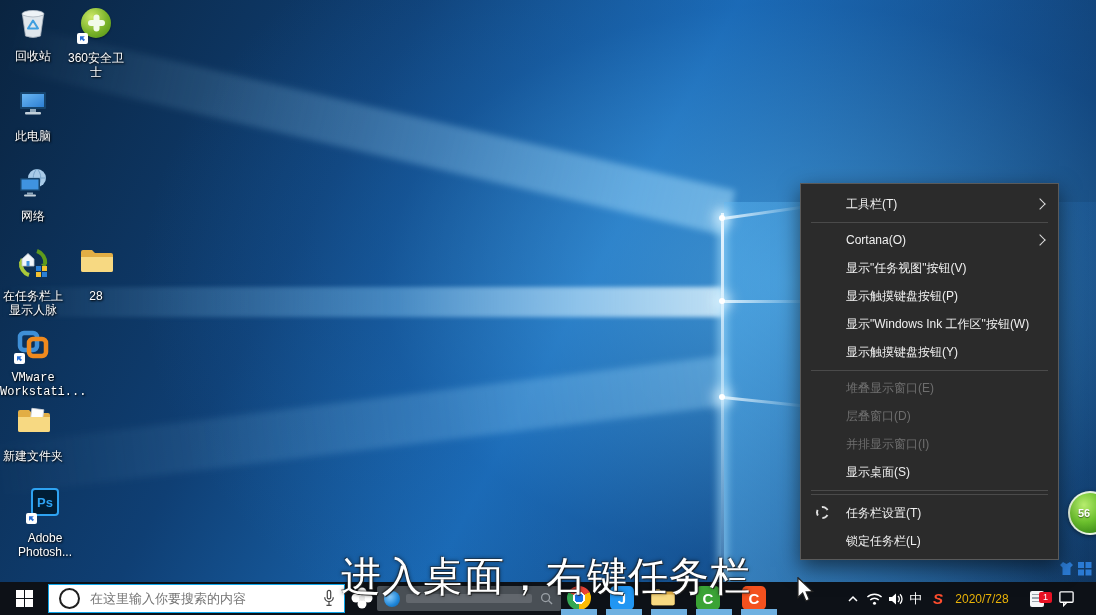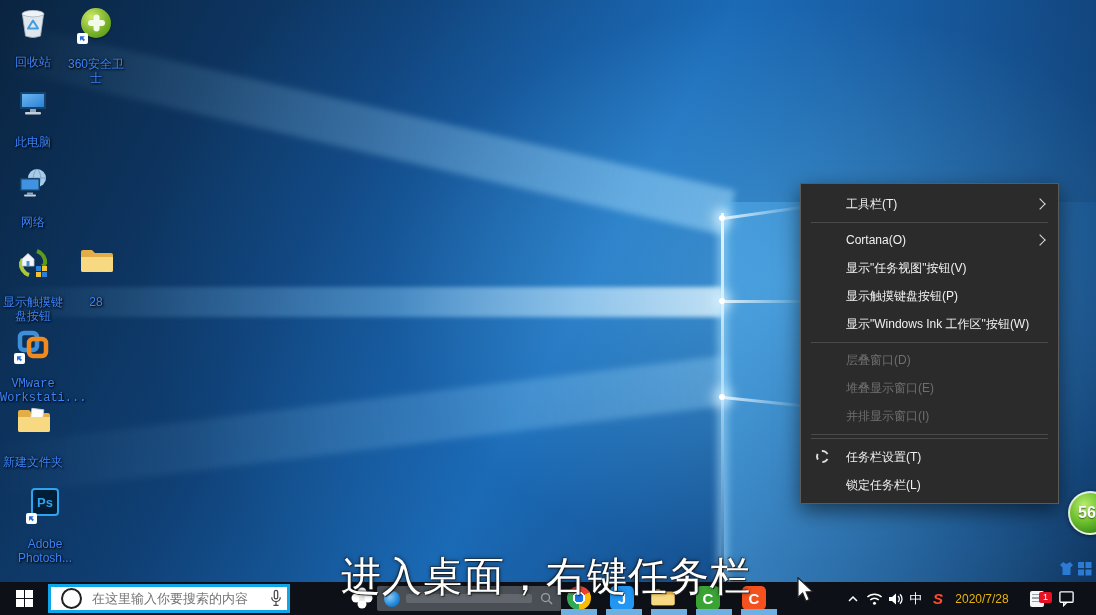--- a/index.html
+++ b/index.html
@@ -31,35 +31,35 @@
   .w-dot{width:6px;height:6px;border-radius:50%;background:#fff;box-shadow:0 0 14px 5px rgba(225,245,255,.95);}
   .w-top-seg{left:723px;top:217px;width:84px;height:3px;transform-origin:0 50%;transform:rotate(-8deg);
     background:linear-gradient(to right,rgba(235,248,255,.9),rgba(235,248,255,0));}
   .w-mid-seg{left:723px;top:300px;width:84px;height:3px;
     background:linear-gradient(to right,rgba(235,248,255,.9),rgba(235,248,255,0));}
   .w-bot-seg{left:723px;top:396px;width:84px;height:3px;transform-origin:0 50%;transform:rotate(6deg);
     background:linear-gradient(to right,rgba(235,248,255,.85),rgba(235,248,255,0));}
   
   .dicon{position:absolute;width:66px;z-index:5;text-align:center;cursor:default;}
   .dicon .art{position:relative;width:34px;height:34px;margin:0 auto;}
-  .dicon .lbl{margin-top:15px;font-size:12px;line-height:14px;color:#3b82f6;
+  .dicon .lbl{margin-top:9px;font-size:12px;line-height:14px;color:#ffffff;
     text-shadow:1px 1px 2px rgba(0,0,0,.95),0 0 3px rgba(0,0,0,.6);}
   .ic-360{width:30px;height:30px;margin:2px auto 0;border-radius:50%;position:relative;
     background:radial-gradient(circle at 35% 30%,#cdE868,#7ab32a 55%,#4c8c12);box-shadow:0 1px 2px rgba(0,0,0,.4);}
   .ic-360::before,.ic-360::after{content:"";position:absolute;left:50%;top:50%;width:17px;height:6px;margin:-3px 0 0 -8.5px;
     border-radius:3px;background:#f2fbe9;}
   .ic-360::after{transform:rotate(90deg);}
   .ic-ps{width:28px;height:28px;margin:2px auto 0;background:#001e36;border:2px solid #2ea3f2;border-radius:4px;
     color:#2ea3f2;font-weight:bold;font-size:13px;display:flex;align-items:center;justify-content:center;box-sizing:border-box;}
   .sc-arrow{position:absolute;left:-2px;bottom:-2px;width:11px;height:11px;}
   
   .taskbar{position:absolute;left:0;top:582px;width:1096px;height:33px;background:#0d1117;z-index:10;}
   .startbtn{position:absolute;left:0;top:0;width:48px;height:33px;display:flex;align-items:center;justify-content:center;}
-  .searchbox{position:absolute;left:48px;top:2px;width:242px;height:29px;background:#fff;display:flex;align-items:center;
-    border:3px solid #0ea5e9;box-sizing:border-box;}
+  .searchbox{position:absolute;left:48px;top:2px;width:297px;height:29px;background:#fff;display:flex;align-items:center;
+    border:1px solid #0ea5e9;box-sizing:border-box;}
   .cortana-ring{width:17px;height:17px;border:2px solid #1f1f1f;border-radius:50%;margin:0 8px 0 10px;flex:none;}
   .searchbox input{flex:1;border:none;outline:none;background:transparent;font-size:13px;color:#202124;
     font-family:"Liberation Sans","DejaVu Sans",sans-serif;}
   .mic{flex:none;margin-right:9px;}
   .pinwheel{position:absolute;left:350px;top:4px;}
   .bar2{position:absolute;left:377px;top:4px;width:184px;height:25px;background:rgba(82,88,94,.88);border-radius:2px;
     display:flex;align-items:center;}
   .swirl{width:16px;height:16px;border-radius:50%;margin:0 6px 0 7px;flex:none;
     background:radial-gradient(circle at 35% 35%,#8fd0ff,#1f86d8 60%,#0f5ca0);}
   .smudge{flex:1;height:9px;margin-right:8px;border-radius:2px;background:rgba(255,255,255,.14);filter:blur(.5px);}
@@ -90,21 +90,21 @@
     border-top:1.6px solid #dcdcdc;transform:rotate(45deg);}
   .mi-gear{position:absolute;left:15px;top:7.5px;width:13px;height:13px;border-radius:50%;
     border:2.5px dashed #e0e0e0;box-sizing:border-box;}
   
   .subtitle{position:absolute;left:341px;top:549px;z-index:20;font-size:40px;letter-spacing:1px;color:#fff;
     text-shadow:0 0 4px rgba(0,0,0,.7),1px 1px 0 rgba(40,40,40,.9),-1px -1px 0 rgba(40,40,40,.5);white-space:nowrap;}
   .ball{position:absolute;left:1068px;top:491px;width:44px;height:44px;border-radius:50%;z-index:6;
     background:radial-gradient(circle at 35% 30%,#b8ee6f,#6cc02e 45%,#3f8d1a 78%,#2f6b12);
     border:2px solid rgba(255,255,255,.85);box-sizing:border-box;
     display:flex;align-items:center;box-shadow:0 1px 4px rgba(0,0,0,.5);}
-  .ball span{color:#fff;font-size:16px;font-weight:bold;margin-left:8px;text-shadow:0 1px 1px rgba(0,0,0,.5);}
+  .ball span{color:#fff;font-size:11px;font-weight:bold;margin-left:8px;text-shadow:0 1px 1px rgba(0,0,0,.5);}
   .mini-ic{position:absolute;z-index:6;}
   .cursor{position:absolute;left:796px;top:577px;z-index:40;}
 </style>
 </head>
 <body>
 
 <div class="desktop">
   <div class="beam beam-top"></div>
   <div class="beam beam-mid"></div>
   <div class="beam beam-low"></div>
@@ -180,21 +180,21 @@
       <path d="M13 29 a12 12 0 0 1 -8 -13" fill="none" stroke="#a9c93a" stroke-width="4"></path>
       <path d="M3 17 l2 -5 4 4 z" fill="#a9c93a"></path>
       <path d="M6 13 l6 -5.5 6 5.5 v7 h-12 z" fill="#f2f6fa" stroke="#b9c4cd" stroke-width="0.8"></path>
       <rect x="10.5" y="15" width="3" height="5" fill="#3f93e0"></rect>
       <rect x="20" y="20" width="5" height="5" fill="#2a7fd6"></rect>
         <rect x="26" y="20" width="5" height="5" fill="#f4c231"></rect>
       <rect x="20" y="26" width="5" height="5" fill="#f4c231"></rect>
         <rect x="26" y="26" width="5" height="5" fill="#2a7fd6"></rect>
     </svg>
   </div>
-  <div class="lbl">显示触摸键盘按钮</div>
+  <div class="lbl">在任务栏上显示人脉</div>
 </div>
 
 <div class="dicon" style="left:63px;top:246px;">
   <div class="art">
     <svg width="36" height="32" viewBox="0 0 36 30">
       <path d="M2 5 a2 2 0 0 1 2 -2 h9 l3 3 h16 a2 2 0 0 1 2 2 v15 a2 2 0 0 1 -2 2 H4 a2 2 0 0 1 -2 -2 z" fill="#e2ae45"></path>
       <path d="M2 10 h32 v13 a2 2 0 0 1 -2 2 H4 a2 2 0 0 1 -2 -2 z" fill="#f7d982"></path>
     </svg>
   </div>
   <div class="lbl">28</div>
@@ -349,24 +349,26 @@
   </div>
 </div>
 
 <div class="menu">
     <div class="menu-item"><span class="mi-label">工具栏(T)</span><span class="mi-arrow"></span></div>
     <div class="menu-sep"></div>
     <div class="menu-item"><span class="mi-label">Cortana(O)</span><span class="mi-arrow"></span></div>
     <div class="menu-item"><span class="mi-label">显示"任务视图"按钮(V)</span></div>
     <div class="menu-item"><span class="mi-label">显示触摸键盘按钮(P)</span></div>
     <div class="menu-item"><span class="mi-label">显示"Windows Ink 工作区"按钮(W)</span></div>
+    <div class="menu-item"><span class="mi-label">显示触摸键盘按钮(Y)</span></div>
     <div class="menu-sep"></div>
+    <div class="menu-item disabled"><span class="mi-label">堆叠显示窗口(E)</span></div>
     <div class="menu-item disabled"><span class="mi-label">层叠窗口(D)</span></div>
-    <div class="menu-item disabled"><span class="mi-label">堆叠显示窗口(E)</span></div>
     <div class="menu-item disabled"><span class="mi-label">并排显示窗口(I)</span></div>
+    <div class="menu-item"><span class="mi-label">显示桌面(S)</span></div>
     <div class="menu-sep"></div>
     <div class="menu-sep"></div>
     <div class="menu-item"><span class="mi-gear"></span><span class="mi-label">任务栏设置(T)</span></div>
     <div class="menu-item"><span class="mi-label">锁定任务栏(L)</span></div>
   </div>
 
 <div class="subtitle">进入桌面，右键任务栏</div>
 
 <svg class="cursor" width="19" height="26" viewBox="0 0 13 19">
   <path d="M1 0.5 L1 15 L4.4 11.8 L6.8 17.5 L9.3 16.4 L7 10.9 L11.7 10.6 Z" fill="#fff" stroke="#222" stroke-width="0.9"></path>

